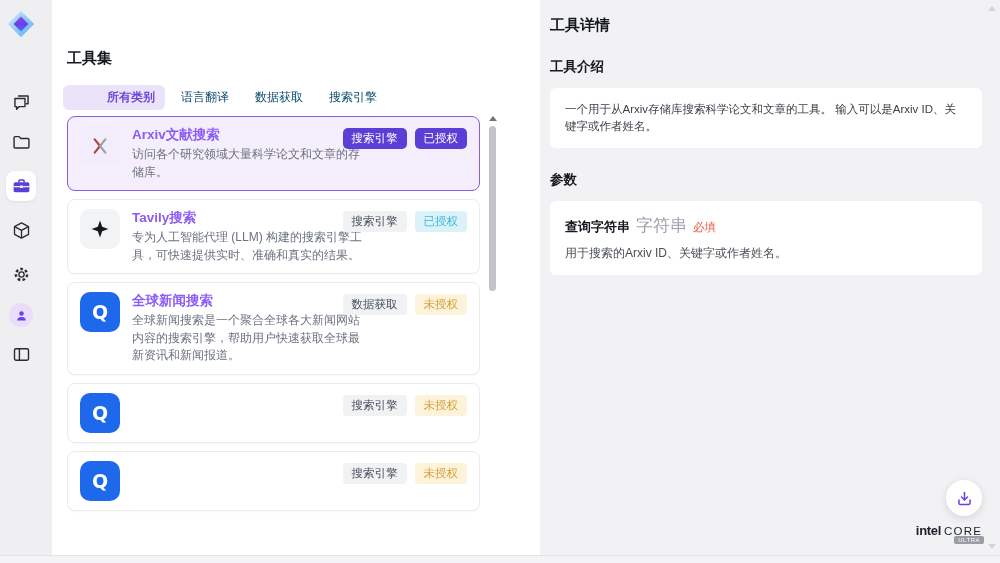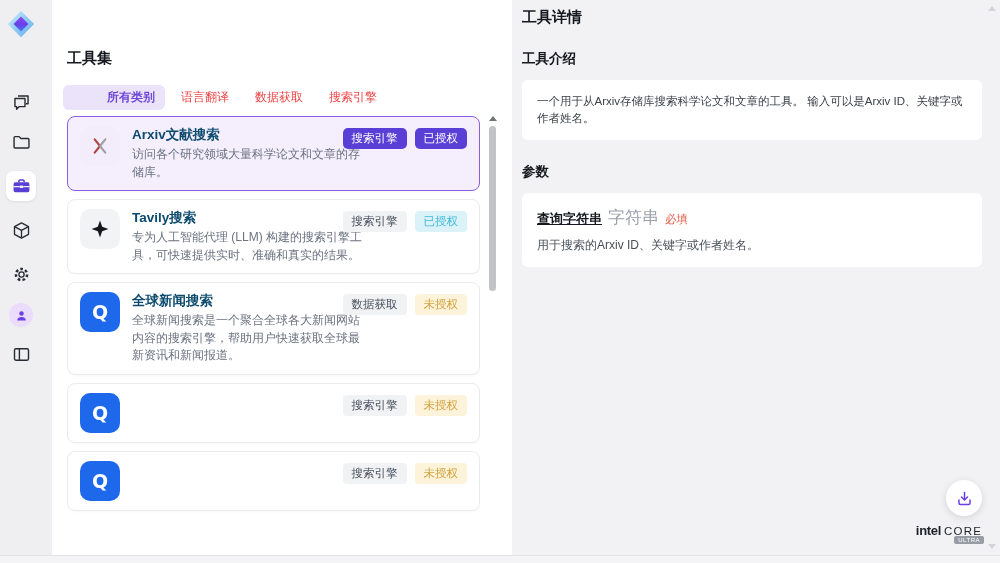--- a/index.html
+++ b/index.html
@@ -25,70 +25,70 @@
   .sidebar .spacer { flex:1; }
   .avatar-wrap { width:24px; height:24px; border-radius:50%; background:#eadcfa;
     display:flex; align-items:center; justify-content:center; margin-bottom:12px; }
 
   
   .list-panel {
     position:absolute; left:52px; top:0; width:460px; height:555px; background:#fff;margin-top:30px;
   }
   .panel-title { font-size:15px; font-weight:bold; margin:19px 0 0 15px; color:#15181e; }
   .tabs { display:flex; gap:6px; margin:17px 0 0 11px; align-items:center; }
-  .tab { font-size:12px; padding:4px 10px; border-radius:6px; color:#ef4444; cursor:pointer; }
+  .tab { font-size:12px; padding:4px 10px; border-radius:6px; color:#0c4a6e; cursor:pointer; }
   .tab.active { background:#ebe3fa; color:#6d48d7; font-weight:bold;padding-left:44px; }
 
   .tool-list {
     position:absolute; left:15px; right:32px; top:86px; bottom:2px;
     display:flex; flex-direction:column; gap:8px; overflow:hidden;
   }
   .card {
     background:#fff; border:1px solid #ebebee; border-radius:8px;
     padding:9px 12px; display:flex; gap:12px; position:relative; flex:none;
     box-shadow:0 1px 2px rgba(0,0,0,.03); cursor:pointer;
   }
   .card.selected { border:1.5px solid #8a5ee3; background:#f4eefd; }
   .icon-tile {
     width:40px; height:40px; border-radius:10px; background:#f2f3f5; flex:none;
     display:flex; align-items:center; justify-content:center;
   }
   .card.selected .icon-tile { background:#f3edfb; }
   .tile-qblue { background:#1e68ec !important; }
   .q-glyph { color:#fff; font-weight:bold; font-size:19px; font-family:"DejaVu Sans",sans-serif; }
   .card-text { flex:1; padding-right:96px; min-width:0; }
-  .card-name { font-size:13.5px; font-weight:bold; color:#0c4a6e; line-height:18px; margin-bottom:2px; }
+  .card-name { font-size:13.5px; font-weight:bold; color:#8b5cf6; line-height:18px; margin-bottom:2px; }
   .card-desc { font-size:12px; color:#6b7280; line-height:17.5px; max-width:252px; }
   .card-tags { position:absolute; top:11px; right:12px; display:flex; gap:8px; }
   .tag { font-size:11.5px; padding:3px 9px; border-radius:4px; white-space:nowrap; }
   .tag-cat { background:#f1f2f4; color:#474f5c; }
   .tag-blue { background:#dcf2f9; color:#3fb9da; }
   .tag-amber { background:#fcf3da; color:#d3a23f; }
   .card.selected .tag { background:#5a3fd6; color:#fff; border-radius:5px; }
 
   
   .list-scrollbar { position:absolute; right:14px; top:84px; bottom:8px; width:10px; }
   .sb-arrow-up, .sb-arrow-down { position:absolute; left:1px; width:0; height:0;
     border-left:4px solid transparent; border-right:4px solid transparent; }
   .sb-arrow-up { top:2px; border-bottom:5px solid #6f7377; }
   .sb-arrow-down { bottom:2px; border-top:5px solid #6f7377; }
   .sb-thumb { position:absolute; left:1px; top:12px; height:165px; width:7px;
     background:#c2c3c7; border-radius:4px; }
 
   
   .detail-panel {
-    position:absolute; left:512px; top:0; right:0; height:555px;
-    background:#f2f2f4; padding:8px 18px 0 10px;
+    position:absolute; left:540px; top:0; right:0; height:555px;
+    background:#f2f2f4; padding:16px 18px 0 10px;
   }
   .detail-title { font-size:15px; font-weight:bold; color:#15181e; }
   .section-heading { font-size:13.5px; font-weight:bold; color:#15181e; margin-top:23px; }
   .detail-card { background:#fff; border-radius:6px; margin-top:12px; padding:13px 15px; }
   .intro-text { font-size:11.5px; color:#3c424a; line-height:17px; }
   .param-row { display:flex; align-items:baseline; gap:6px; }
-  .param-name { font-size:13px; font-weight:bold; color:#15181e;text-decoration:underline; }
+  .param-name { font-size:13px; font-weight:bold; color:#15181e; }
   .param-type { font-size:17px; color:#9aa1ab; }
   .param-required { font-size:11.5px; color:#e25a43; }
   .param-desc { font-size:12px; color:#4a5158; margin-top:8px; }
 
   
   .fab {
     position:absolute; right:18px; bottom:39px; width:36px; height:36px; border-radius:50%;
     background:#fff; box-shadow:0 2px 8px rgba(0,0,0,.12); display:flex;
     align-items:center; justify-content:center; cursor:pointer;
   }

